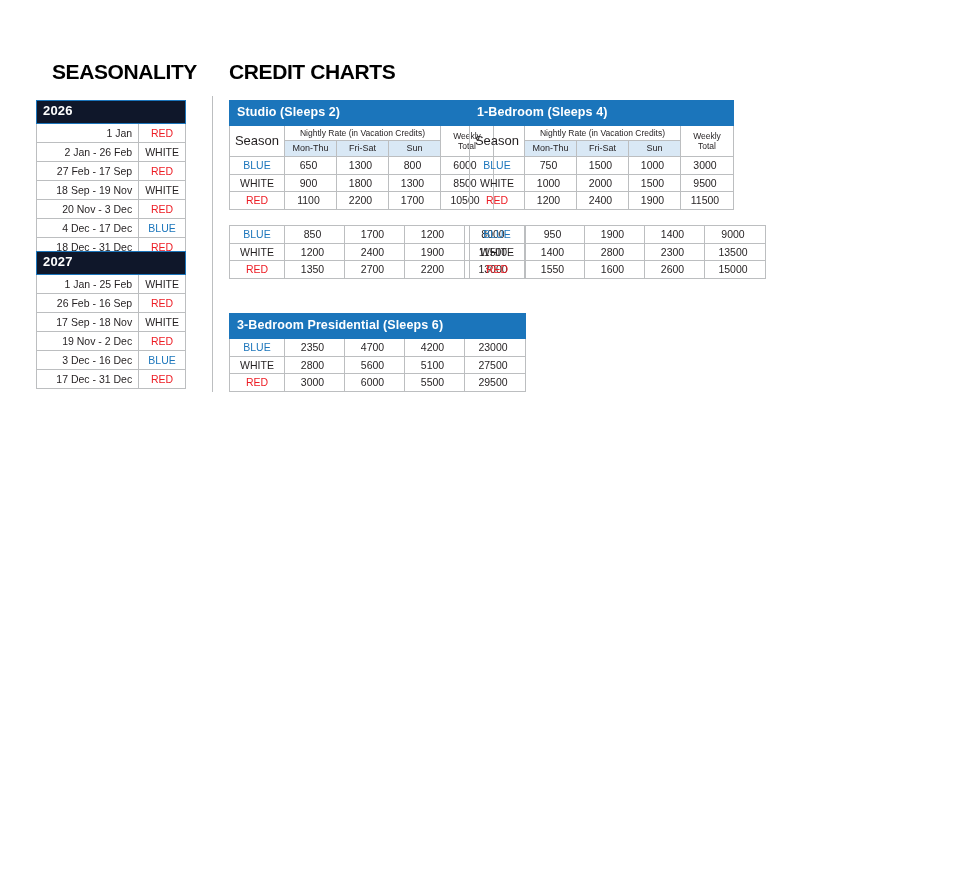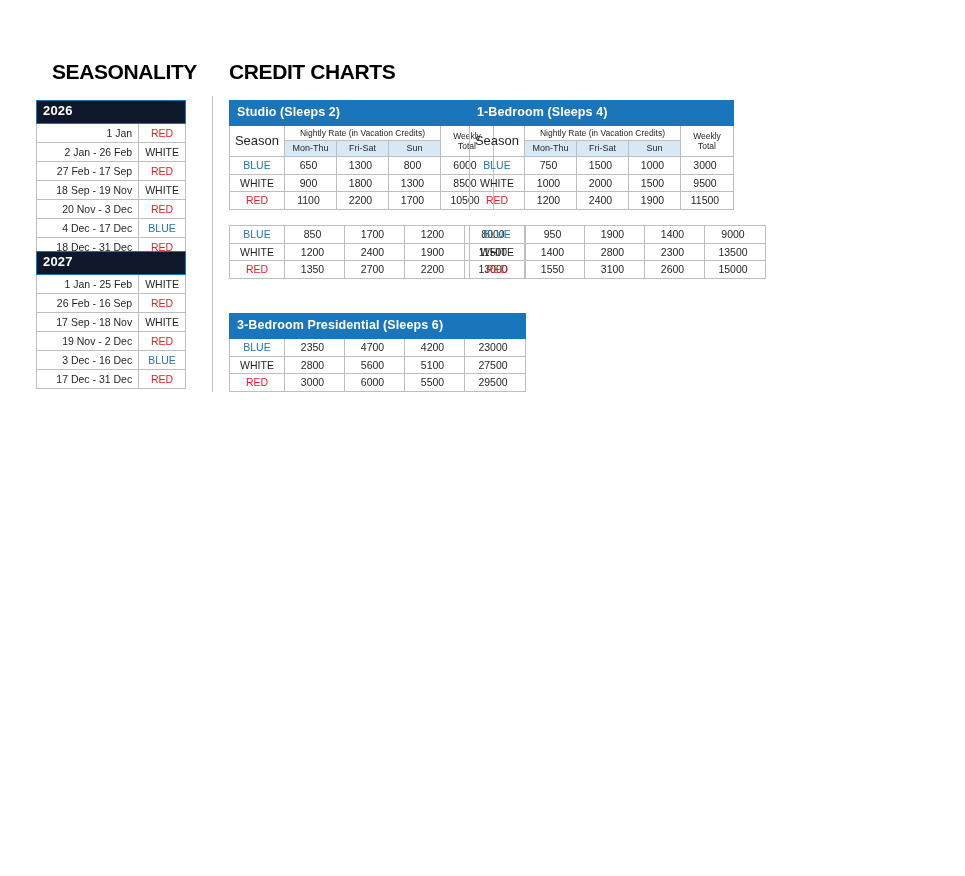--- a/index.html
+++ b/index.html
@@ -328,21 +328,21 @@
     <tr>
       <td class="season tone-white">WHITE</td>
       <td class="num">1400</td>
       <td class="num">2800</td>
       <td class="num">2300</td>
       <td class="num">13500</td>
     </tr>
     <tr>
       <td class="season tone-red">RED</td>
       <td class="num">1550</td>
-      <td class="num">3100</td>
+      <td class="num">1600</td>
       <td class="num">2600</td>
       <td class="num">15000</td>
     </tr>
   </tbody>
 </table>
 
 <table class="credit-table" id="chart-3bed-pres">
   <tbody>
     <tr class="title-row">
       <td colspan="5">3-Bedroom Presidential  (Sleeps 6)</td>

